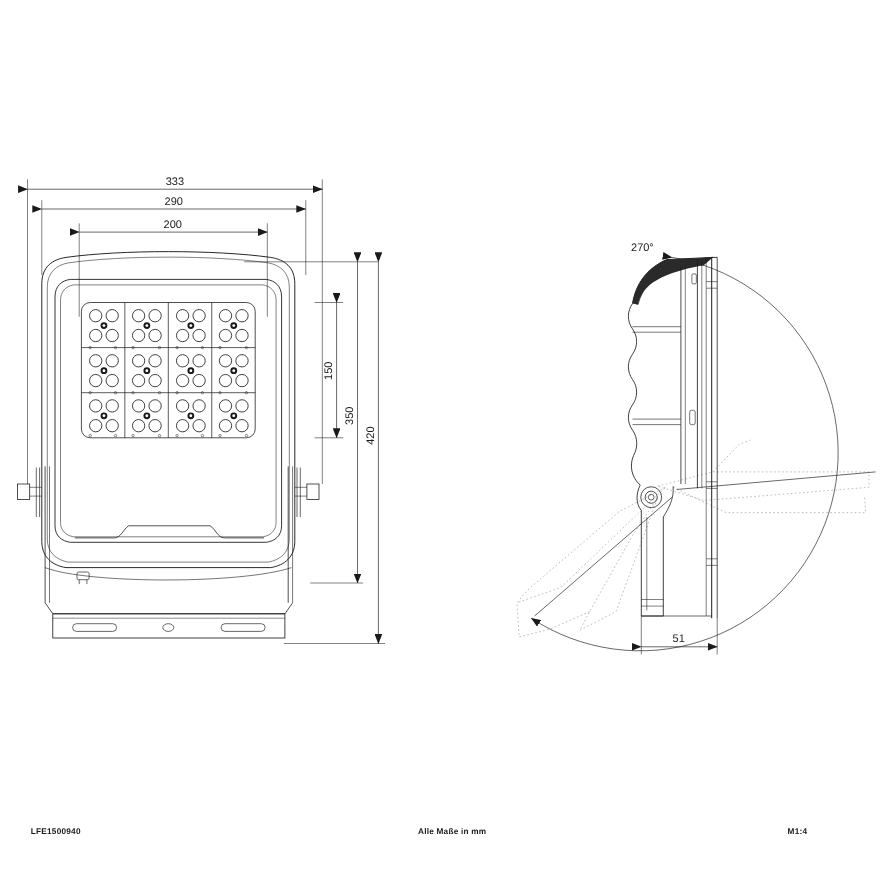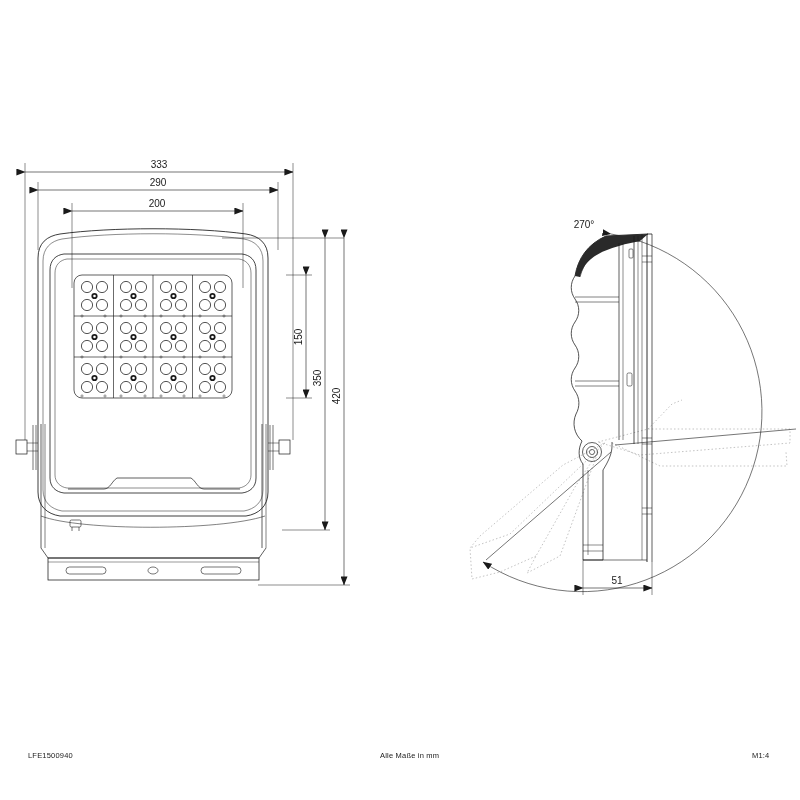--- a/index.html
+++ b/index.html
@@ -6,32 +6,32 @@
   html,body{margin:0;padding:0;}
   body{
     width:800px;height:800px;
     background:#ffffff;
     font-family:"Liberation Sans", sans-serif;
     overflow:hidden;
     position:relative;
   }
   #sheet{position:absolute;left:0;top:0;width:800px;height:800px;}
   .footer{
-    position:absolute;left:0;top:745px;width:684px;height:30px;
+    position:absolute;left:0;top:745px;width:684px;height:30px;font-weight:bold;
   }
   .footer span{
     position:absolute;
     font-size:7.5px;
     color:#1a1a1a;
     letter-spacing:0.2px;
     white-space:nowrap;
   }
   #ft-left{left:28px;top:6px;}
   #ft-center{left:380px;top:6px;}
-  #ft-right{left:716px;top:6px;margin-left:36px;}
+  #ft-right{left:716px;top:6px;}
   .dimtext{
     font-size:10px;
     fill:#1a1a1a;
     font-family:"Liberation Sans", sans-serif;
   }
 </style>
 </head>
 <body>
 
 <div id="root">

